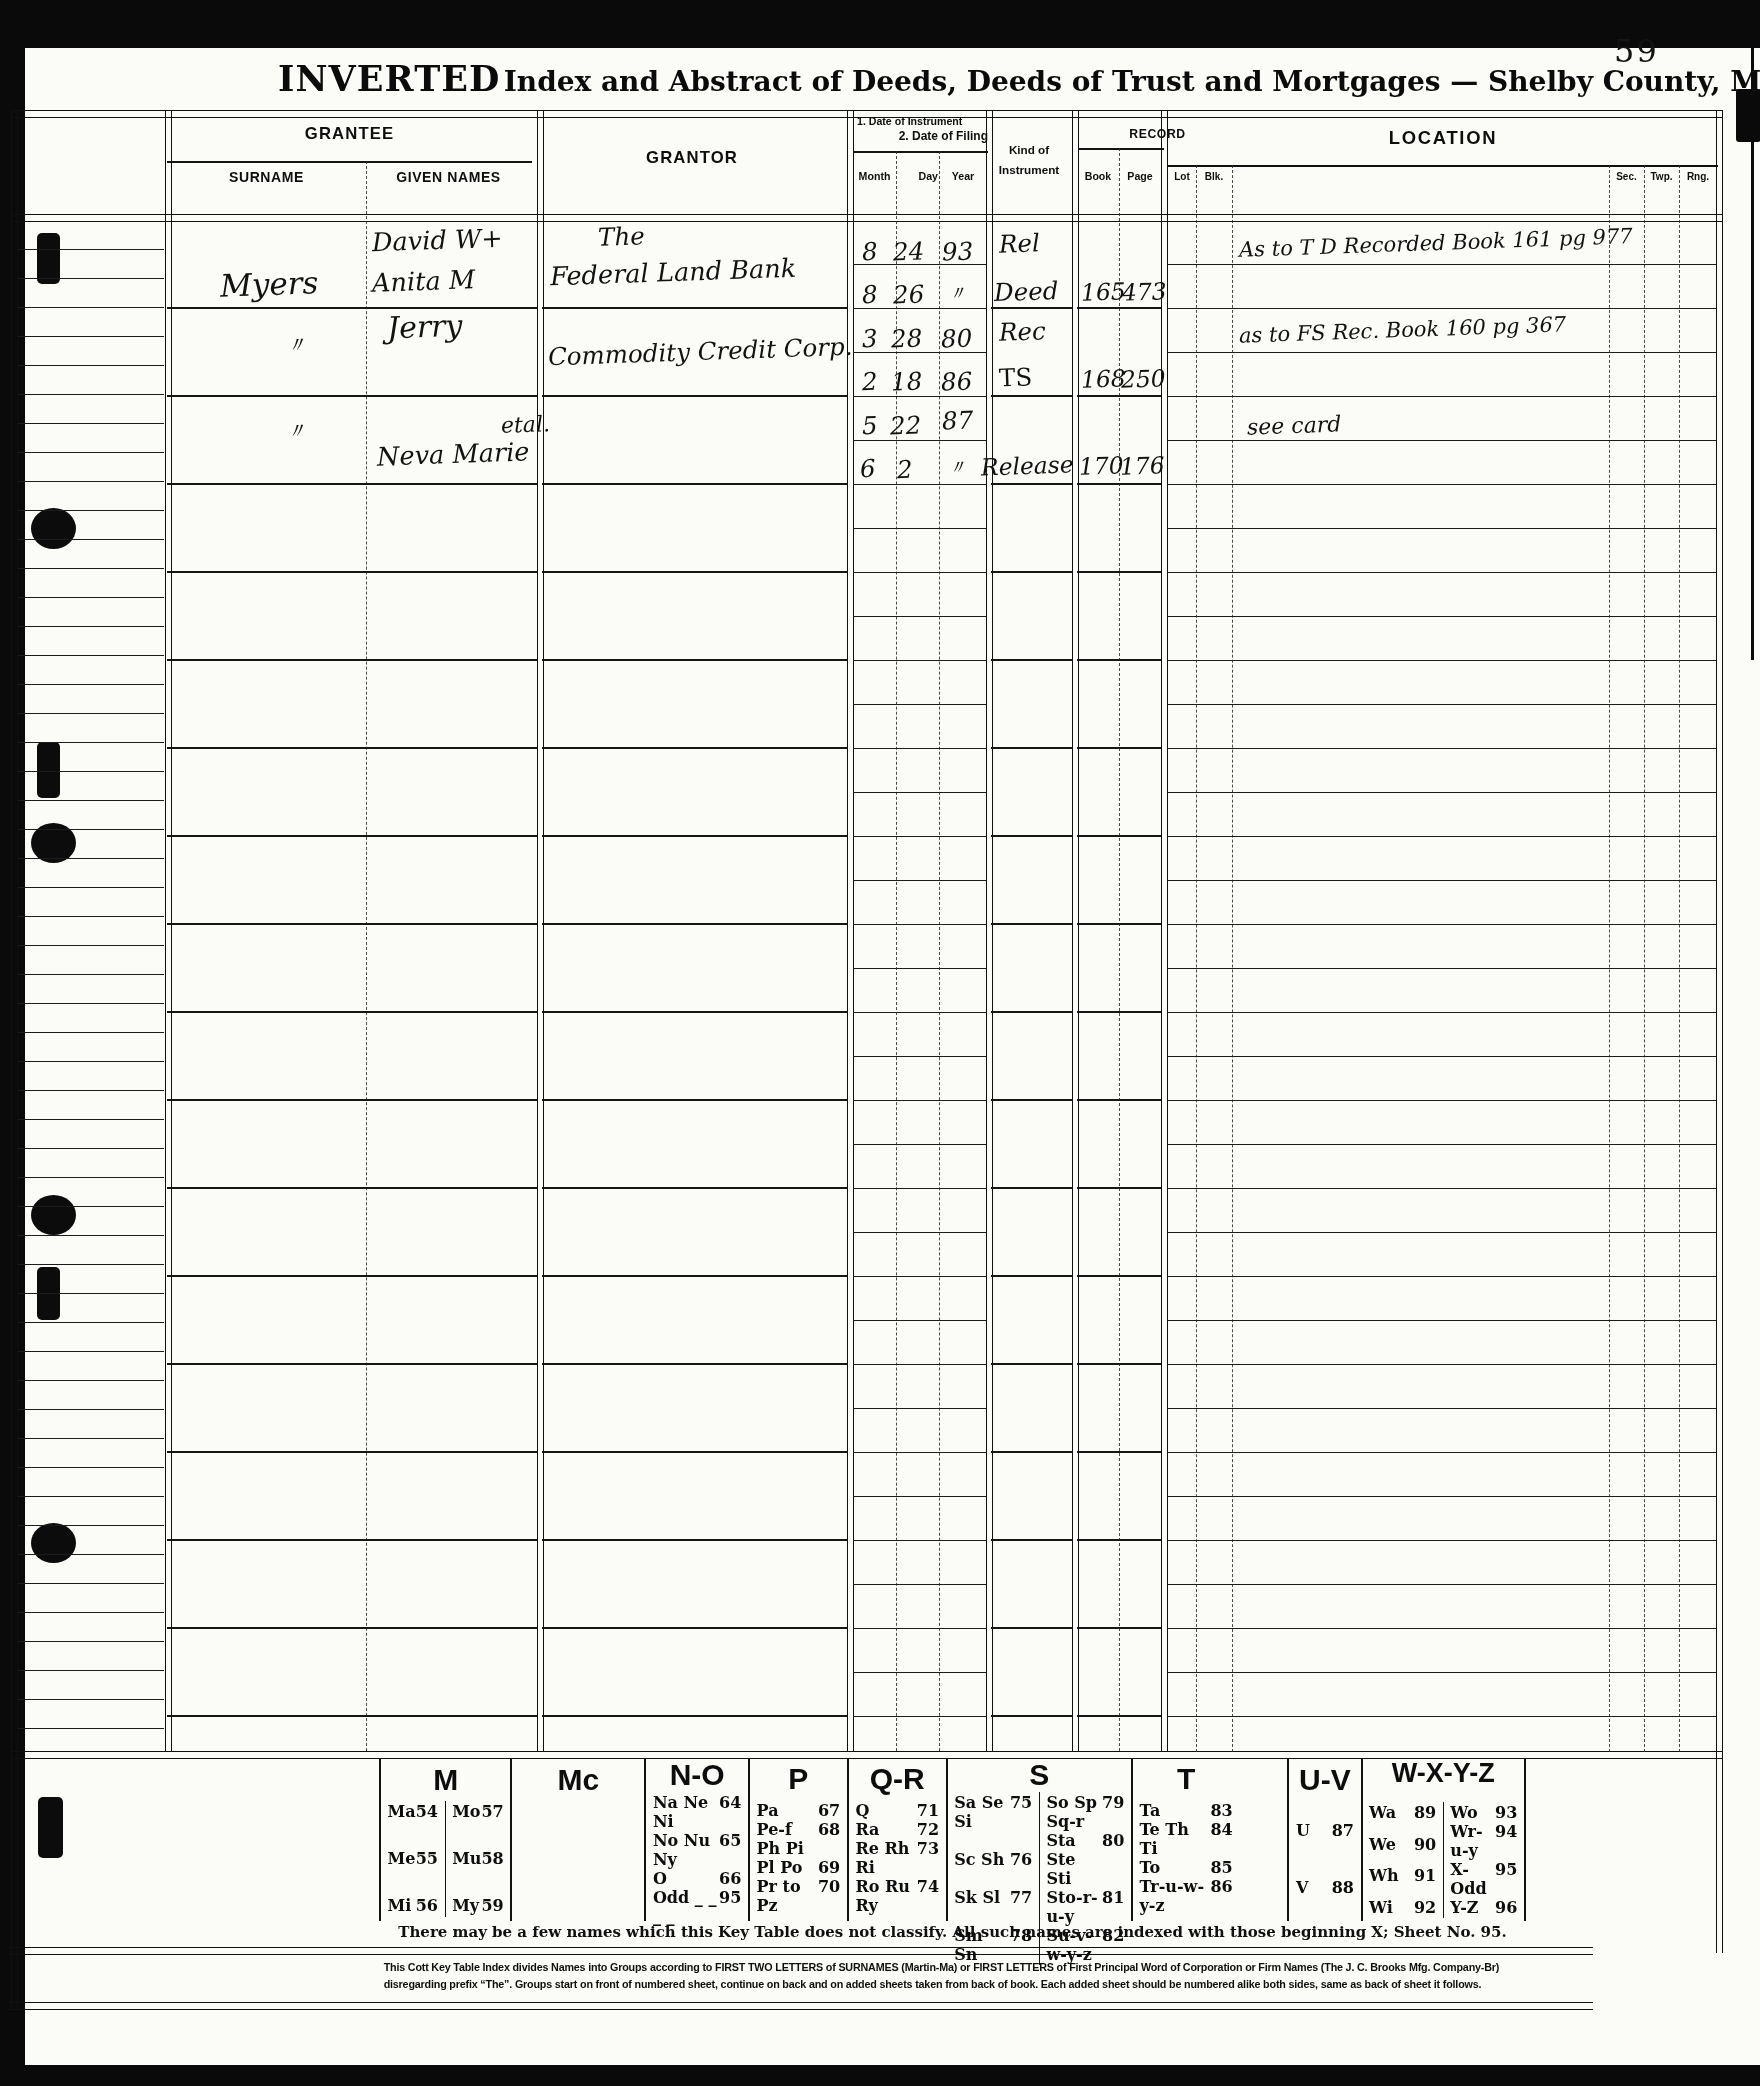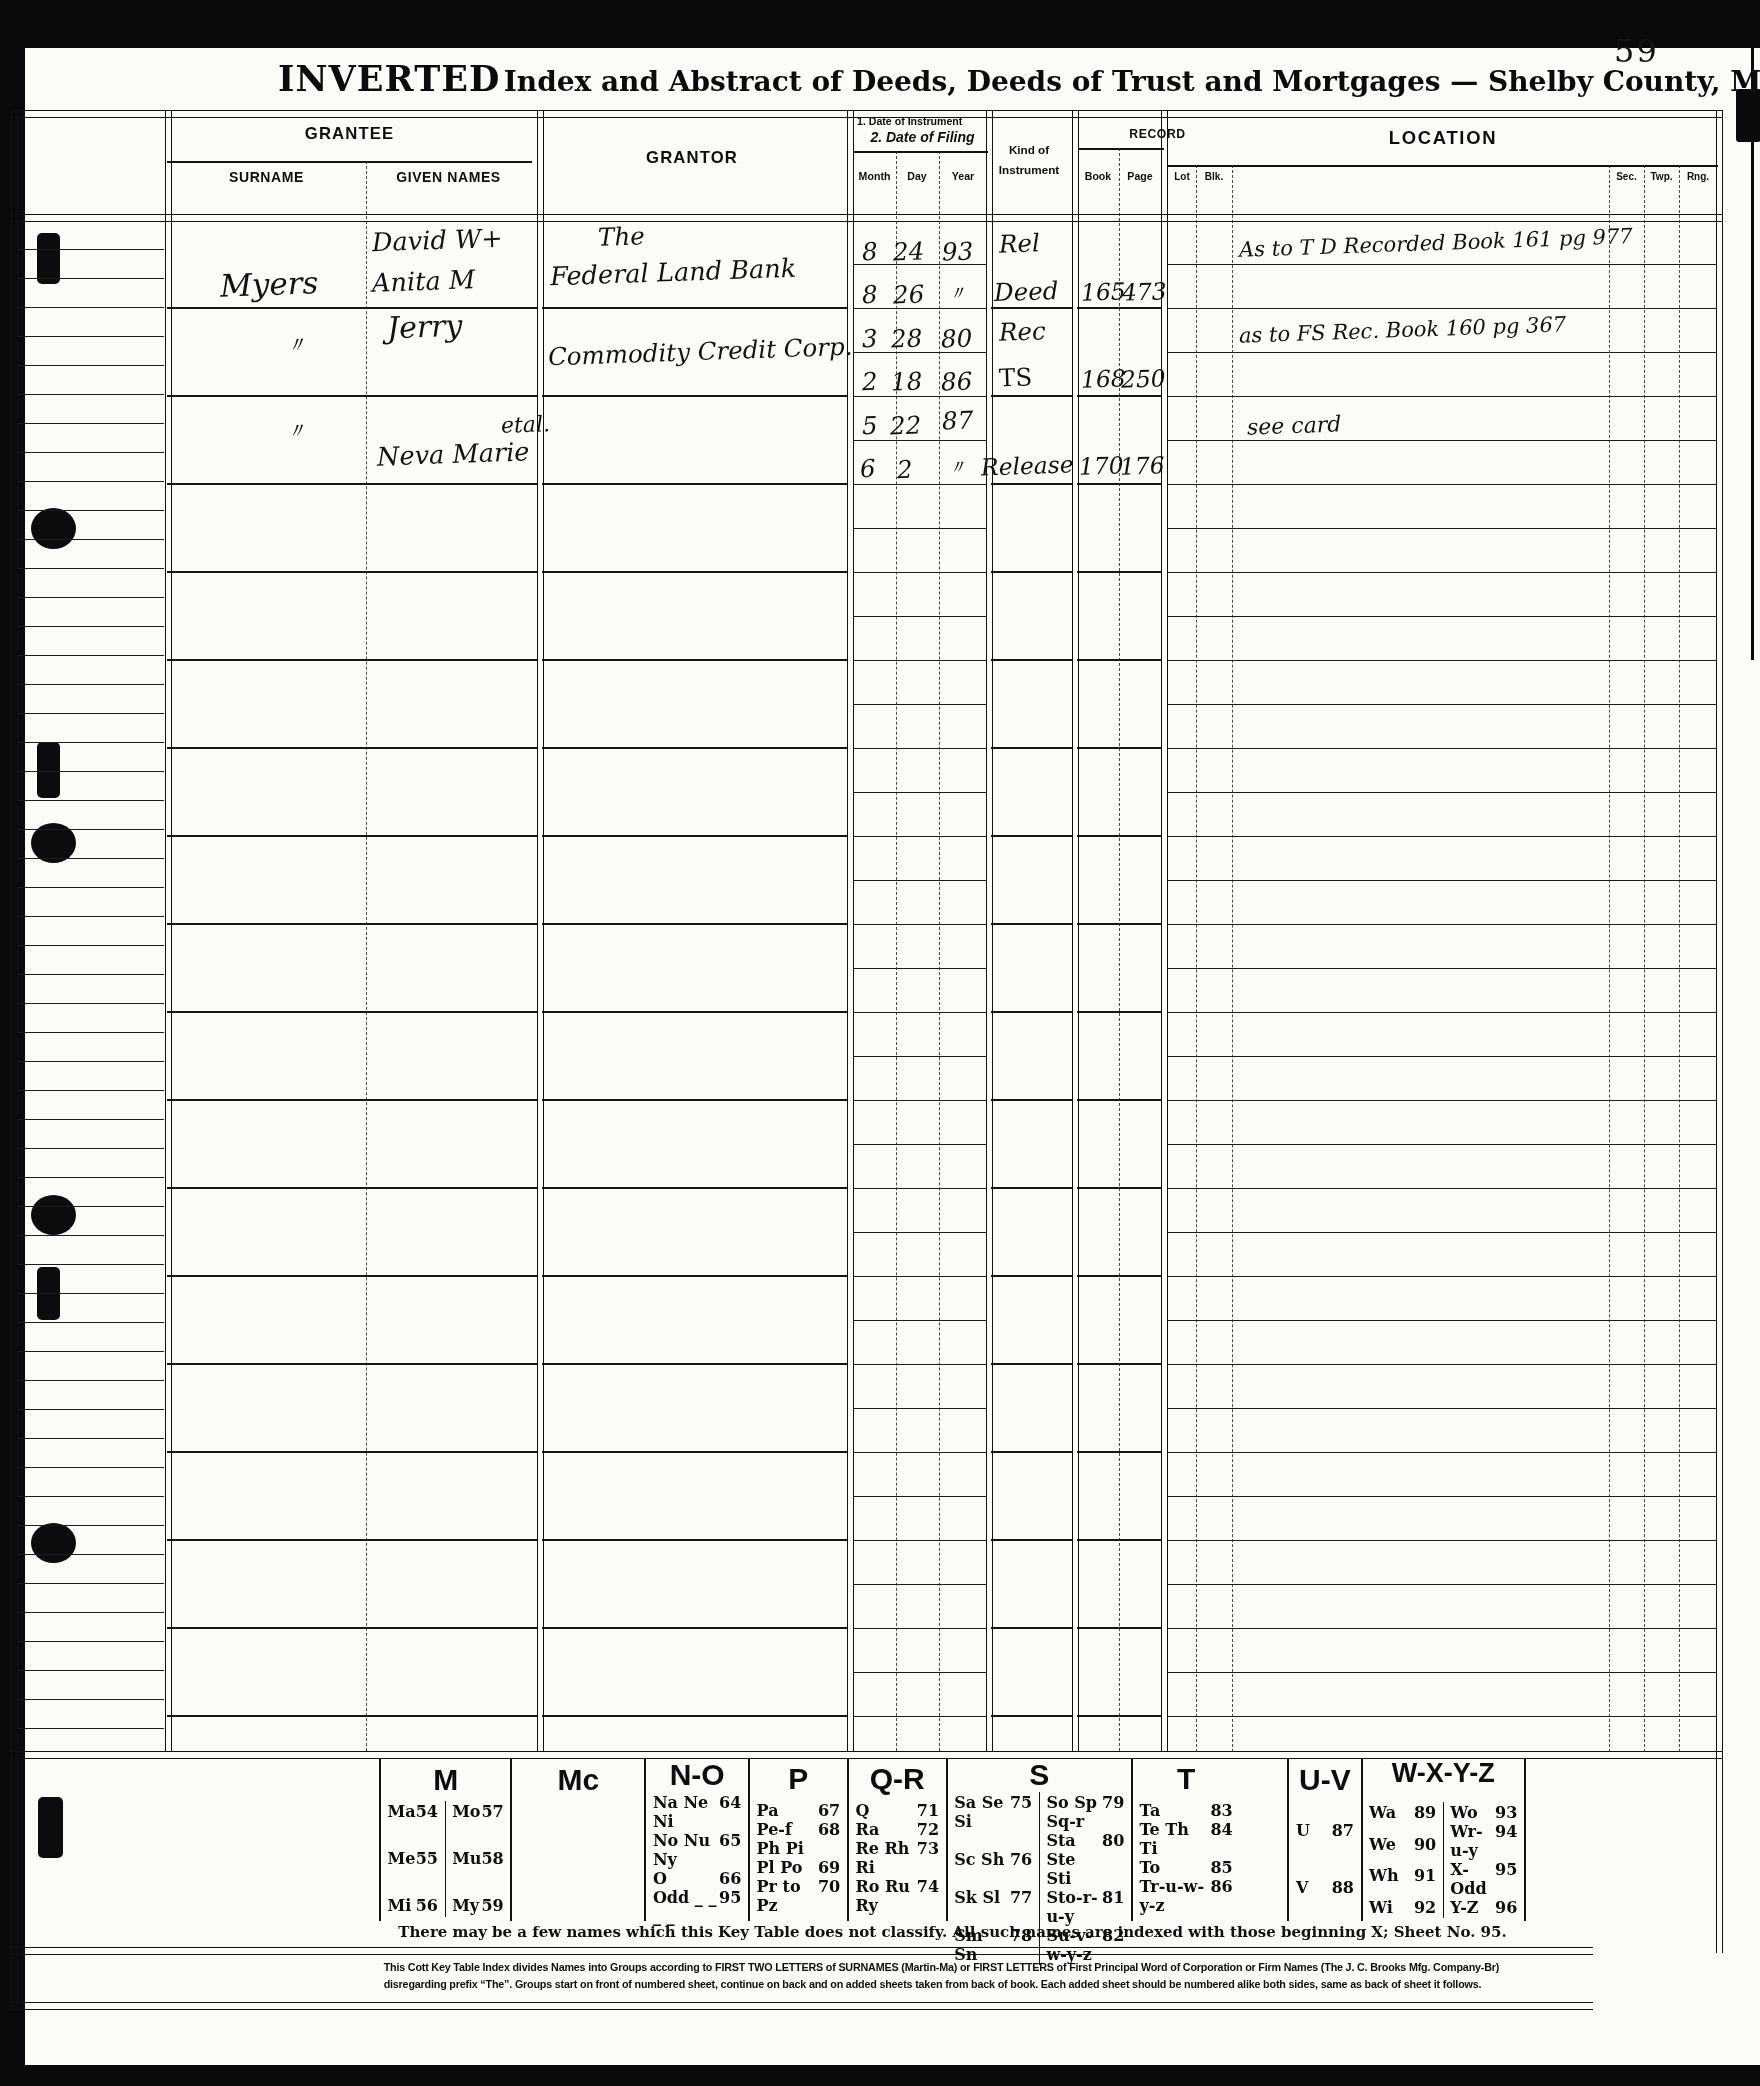--- a/index.html
+++ b/index.html
@@ -112,23 +112,23 @@
   <div class="rb" style="left:853px;top:221px;width:133px;height:1530px;background:repeating-linear-gradient(to bottom,transparent 0 43px,#1c1c1c 43px 44px);"></div>
   <div class="rb" style="left:991px;top:221px;width:81px;height:1530px;background:repeating-linear-gradient(to bottom,transparent 0 86px,#161616 86px 88px);"></div>
   <div class="rb" style="left:1077px;top:221px;width:84px;height:1530px;background:repeating-linear-gradient(to bottom,transparent 0 86px,#161616 86px 88px);"></div>
   <div class="rb" style="left:1168px;top:221px;width:548px;height:1530px;background:repeating-linear-gradient(to bottom,transparent 0 43px,#1c1c1c 43px 44px);"></div>
 
   <div class="hl" style="left:167px;width:365px;top:124px;font-size:16.7px;letter-spacing:1.1px;">GRANTEE</div>
   <div class="hl" style="left:167px;width:199px;top:169px;font-size:14px;">SURNAME</div>
   <div class="hl" style="left:366px;width:165px;top:169px;font-size:14px;">GIVEN NAMES</div>
   <div class="hl" style="left:537px;width:310px;top:148px;font-size:16.7px;letter-spacing:1.1px;">GRANTOR</div>
   <div class="hl" style="left:857px;width:131px;top:115px;font-size:10.6px;text-align:left;letter-spacing:0;">1. Date of Instrument</div>
-  <div class="hl" style="left:857px;width:131px;top:129px;font-size:14px;text-align:center;letter-spacing:0;font-style:italic;">2. Date of Filing</div>
+  <div class="hl" style="left:857px;width:131px;top:129px;font-size:12px;text-align:right;letter-spacing:0;">2. Date of Filing</div>
   <div class="hl" style="left:853px;width:43px;top:170px;font-size:10.6px;letter-spacing:0;">Month</div>
-  <div class="hl" style="left:896px;width:42px;top:170px;font-size:10.6px;letter-spacing:0;">Day</div>
+  <div class="hl" style="left:896px;width:42px;top:170px;font-size:10.6px;letter-spacing:0;text-align:right;">Day</div>
   <div class="hl" style="left:939px;width:48px;top:170px;font-size:10.6px;letter-spacing:0;">Year</div>
   <div class="hl" style="left:986px;width:86px;top:143px;font-size:11.7px;letter-spacing:0;">Kind of</div>
   <div class="hl" style="left:986px;width:86px;top:163px;font-size:11.7px;letter-spacing:0;">Instrument</div>
   <div class="hl" style="left:1072px;width:89px;top:127px;font-size:12.2px;padding-left:41px;">RECORD</div>
   <div class="hl" style="left:1077px;width:42px;top:170px;font-size:10.6px;letter-spacing:0;">Book</div>
   <div class="hl" style="left:1119px;width:42px;top:170px;font-size:10.6px;letter-spacing:0;">Page</div>
   <div class="hl" style="left:1168px;width:550px;top:127px;font-size:18.4px;letter-spacing:1.7px;">LOCATION</div>
   <div class="hl" style="left:1168px;width:28px;top:171px;font-size:10px;letter-spacing:0;">Lot</div>
   <div class="hl" style="left:1196px;width:36px;top:171px;font-size:10px;letter-spacing:0;">Blk.</div>
   <div class="hl" style="left:1609px;width:35px;top:171px;font-size:10px;letter-spacing:0;">Sec.</div>

